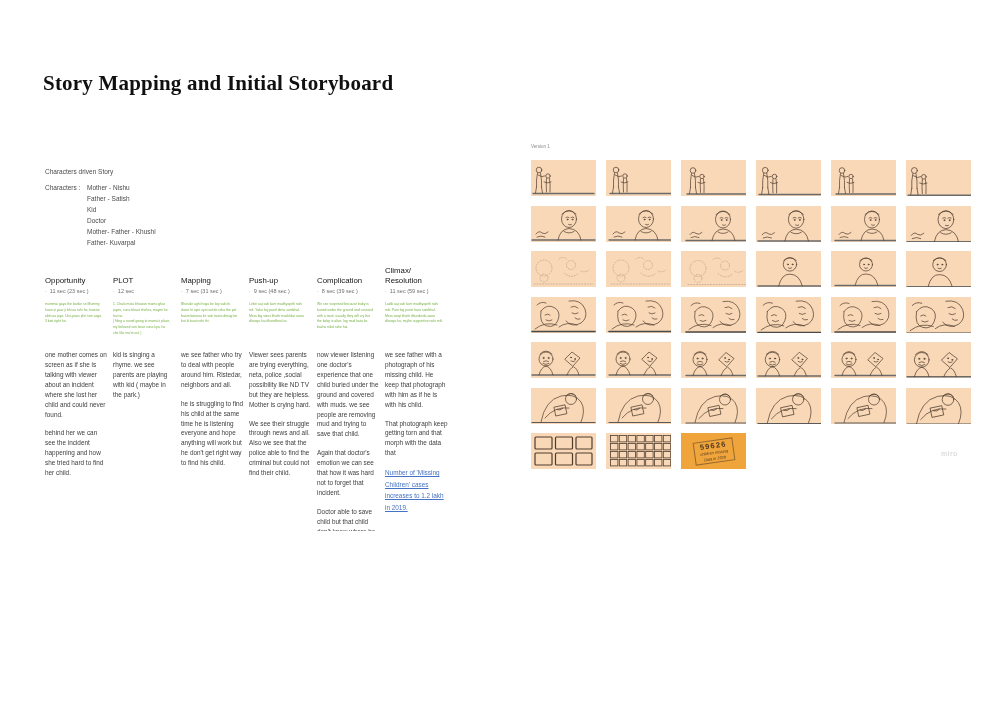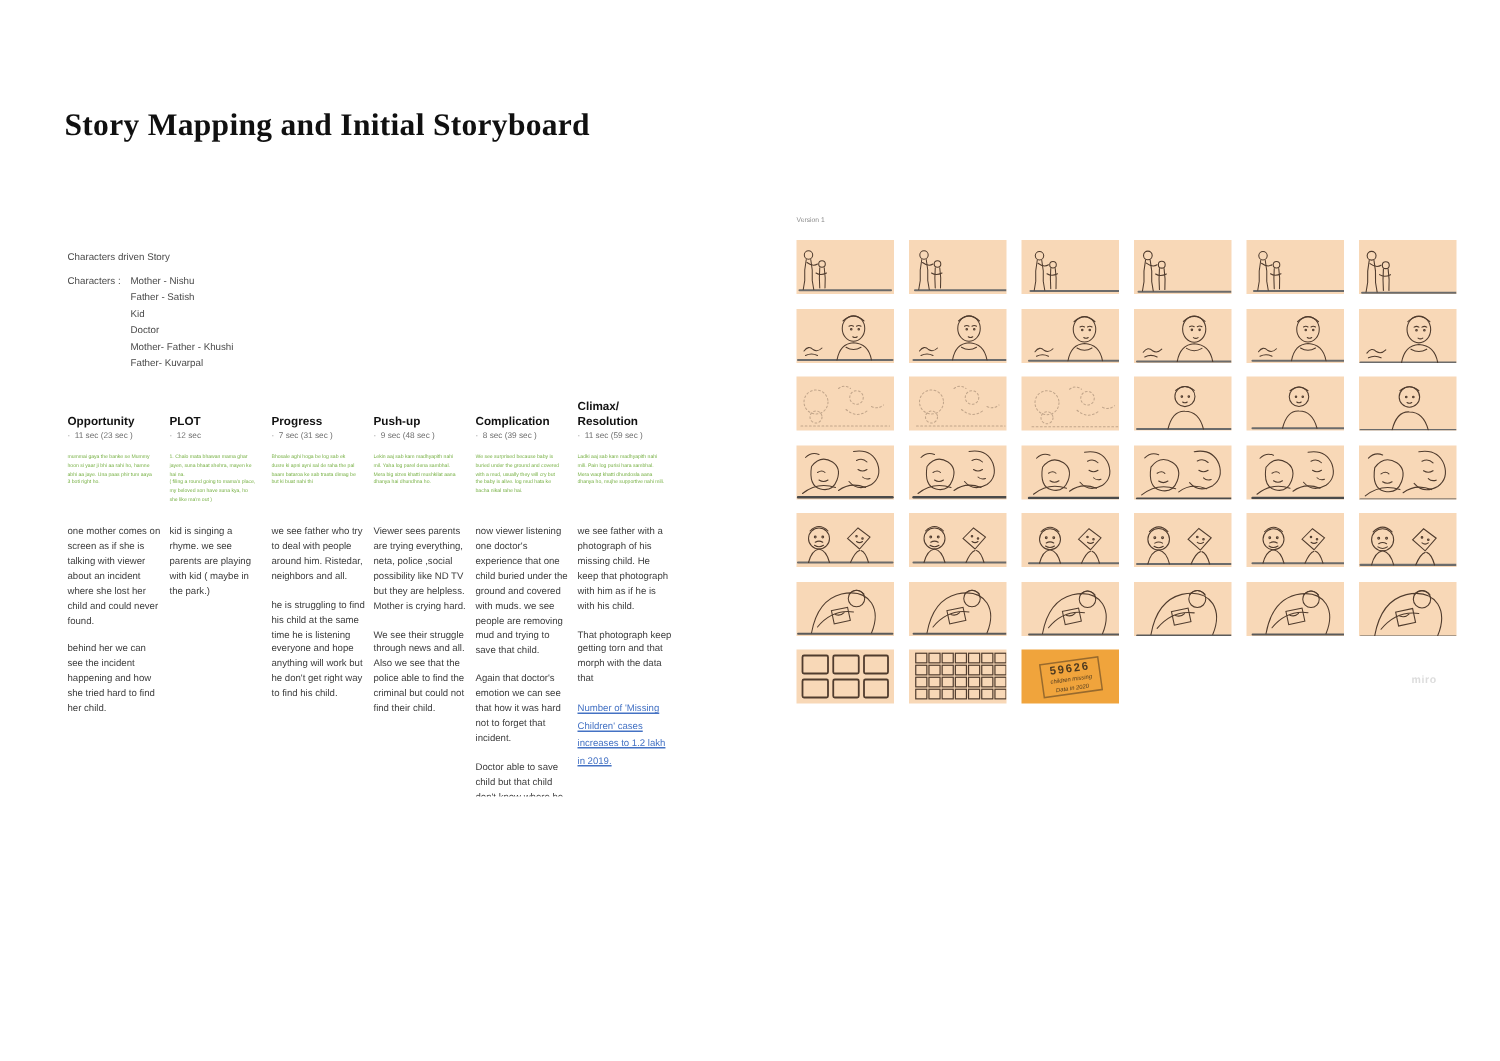--- a/index.html
+++ b/index.html
@@ -11,21 +11,21 @@
     font-size:21px;line-height:1.1;font-weight:700;color:#101010;letter-spacing:.2px;}
 
   
   .board{position:absolute;left:45px;top:168px;width:415px;height:480px;}
   .chars-heading{font-size:6.5px;color:#4a4a4a;margin:0 0 7px 0;}
   .chars-row{display:flex;font-size:6.5px;color:#4a4a4a;}
   .chars-label{width:42px;flex:none;line-height:11px;}
   .chars-list div{line-height:11px;}
 
   .columns{position:absolute;left:0;top:96px;display:grid;grid-template-columns:repeat(6,63px);column-gap:5px;}
-  .col-title{font-size:7.8px;font-weight:700;color:#121212;min-height:21px;display:flex;
+  .col-title{font-size:7.8px;font-weight:400;color:#121212;min-height:21px;display:flex;
     align-items:flex-end;line-height:1.2;white-space:pre-line;}
   .col-duration{font-size:5.5px;color:#6e6e6e;margin-top:3px;}
   .col-duration::before{content:"·";margin-right:3px;color:#8a8a8a;}
   .col-annotation{margin-top:8px;height:42px;overflow:hidden;font-size:3.4px;line-height:1.7;
     color:var(--green);white-space:pre-line;width:58px;}
   .col-body{margin-top:6px;font-size:6.4px;line-height:1.55;color:#3d3d3d;}
   .col-body p{margin:0 0 9px 0;}
   .col-link{display:block;color:var(--link);text-decoration:underline;cursor:pointer;line-height:1.8;}
 
   .watermark{position:absolute;color:var(--wm);font-size:7px;font-weight:700;letter-spacing:.4px;}
@@ -81,21 +81,21 @@
         <div class="col">
           <div class="col-title">PLOT</div>
           <div class="col-duration">12 sec</div>
           <div class="col-annotation">1. Chalo mata bhawan mama ghar jayen, suna bhaat shehra, mayen ke hai na.
 ( filing a round going to mama's place, my beloved son have suna kya, ho she like ma'm out )</div>
           <div class="col-body">
             <p>kid is singing a rhyme. we see parents are playing with kid ( maybe in the park.)</p>
           </div>
         </div>
         <div class="col">
-          <div class="col-title">Progress</div>
+          <div class="col-title">Mapping</div>
           <div class="col-duration">7 sec (31 sec )</div>
           <div class="col-annotation">Bhosale aghi hoga be log sab ek dusre ki apni ayni sal de raha the pal baam bataroa ke sab trasta dimag be but ki buat nahi thi</div>
           <div class="col-body">
             <p>we see father who try to deal with people around him. Ristedar, neighbors and all.</p>
             <p>he is struggling to find his child at the same time he is listening everyone and hope anything will work but he don't get right way to find his child.</p>
           </div>
         </div>
         <div class="col">
           <div class="col-title">Push-up</div>
           <div class="col-duration">9 sec (48 sec )</div>

